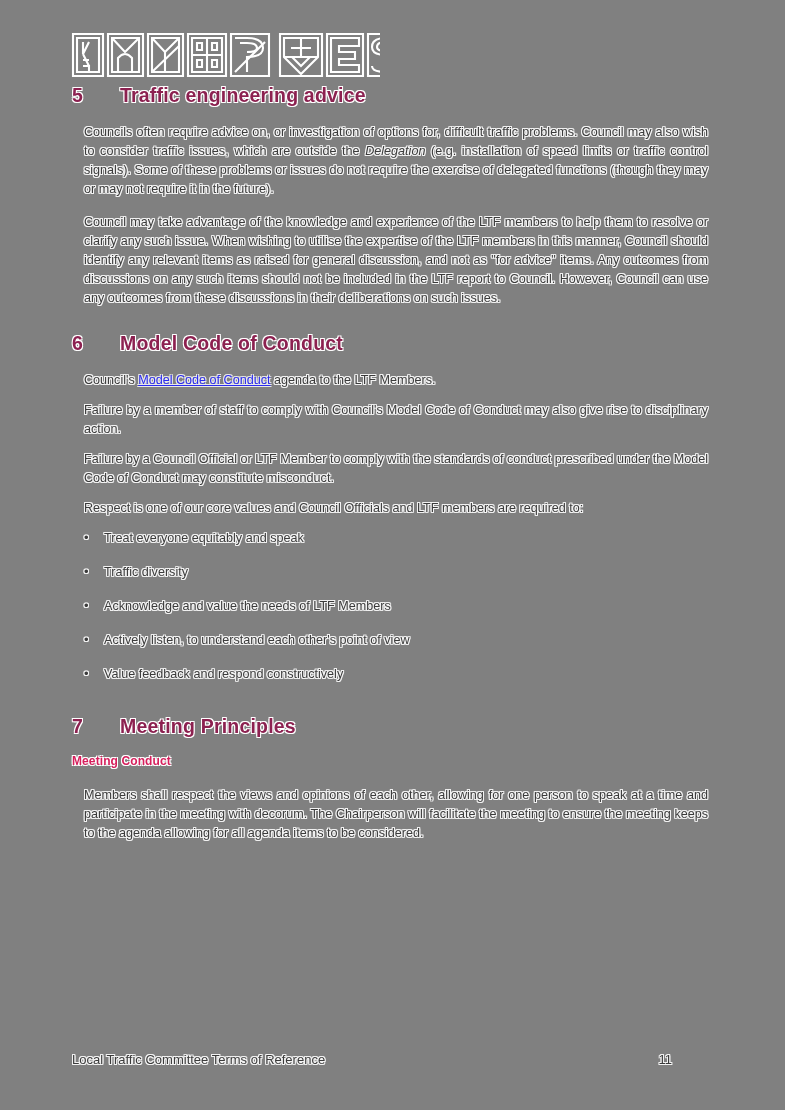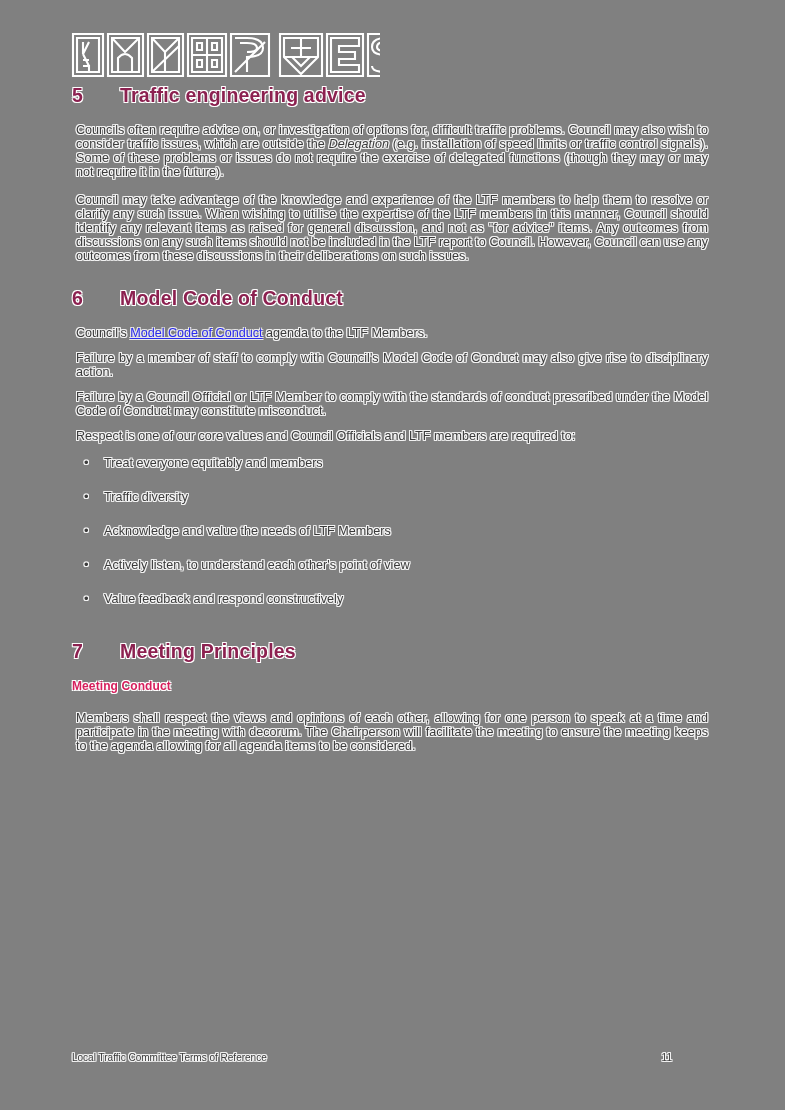--- a/index.html
+++ b/index.html
@@ -70,24 +70,24 @@
     letter-spacing: 0.1px;
     text-shadow:
       -1px -1px 0 #ffffff,
        1px -1px 0 #ffffff,
       -1px  1px 0 #ffffff,
        1px  1px 0 #ffffff;
   }
 
   
   p.para {
-    margin: 0 0 14px 4px;
+    margin: 0 0 14px 12px;
     color: #3b3b3b;
     font-size: 12.6px;
-    line-height: 14px;
+    line-height: 19px;
     text-align: justify;
     text-shadow:
       -1px -1px 0 #f2f2f2,
        1px -1px 0 #f2f2f2,
       -1px  1px 0 #f2f2f2,
        1px  1px 0 #f2f2f2,
        0   -1px 0 #f2f2f2,
        0    1px 0 #f2f2f2,
       -1px  0   0 #f2f2f2,
        1px  0   0 #f2f2f2;
@@ -148,21 +148,21 @@
   
   .footer {
     position: absolute;
     left: 72px;
     top: 1052px;
     width: 610px;
     display: flex;
     justify-content: space-between;
     align-items: center;
     color: #3b3b3b;
-    font-size: 10px;
+    font-size: 13px;
     text-shadow:
       -1px -1px 0 #f2f2f2,
        1px -1px 0 #f2f2f2,
       -1px  1px 0 #f2f2f2,
        1px  1px 0 #f2f2f2,
        0   -1px 0 #f2f2f2,
        0    1px 0 #f2f2f2,
       -1px  0   0 #f2f2f2,
        1px  0   0 #f2f2f2;
   }
@@ -240,21 +240,21 @@
         <span class="ttl">Model Code of Conduct</span>
       </h1>
 
       <p class="para tight"><span>Council's </span><a class="doclink" href="#">Model Code of Conduct</a><span> agenda to the LTF Members.</span></p>
 
       <p class="para tight">Failure by a member of staff to comply with Council's Model Code of Conduct may also give rise to disciplinary action.</p>
       <p class="para tight">Failure by a Council Official or LTF Member to comply with the standards of conduct prescribed under the Model Code of Conduct may constitute misconduct.</p>
       <p class="para tight">Respect is one of our core values and Council Officials and LTF members are required to:</p>
 
       <ul class="bullets">
-        <li><span class="bullet-dot">•</span><span>Treat everyone equitably and members</span></li>
+        <li><span class="bullet-dot">•</span><span>Treat everyone equitably and speak</span></li>
         <li><span class="bullet-dot">•</span><span>Traffic diversity</span></li>
         <li><span class="bullet-dot">•</span><span>Acknowledge and value the needs of LTF Members</span></li>
         <li><span class="bullet-dot">•</span><span>Actively listen, to understand each other's point of view</span></li>
         <li><span class="bullet-dot">•</span><span>Value feedback and respond constructively</span></li>
       </ul>
     </div>
 
     <div class="sec after-bullets">
       <h1 class="h1 sec7-head">
         <span class="num">7</span>

